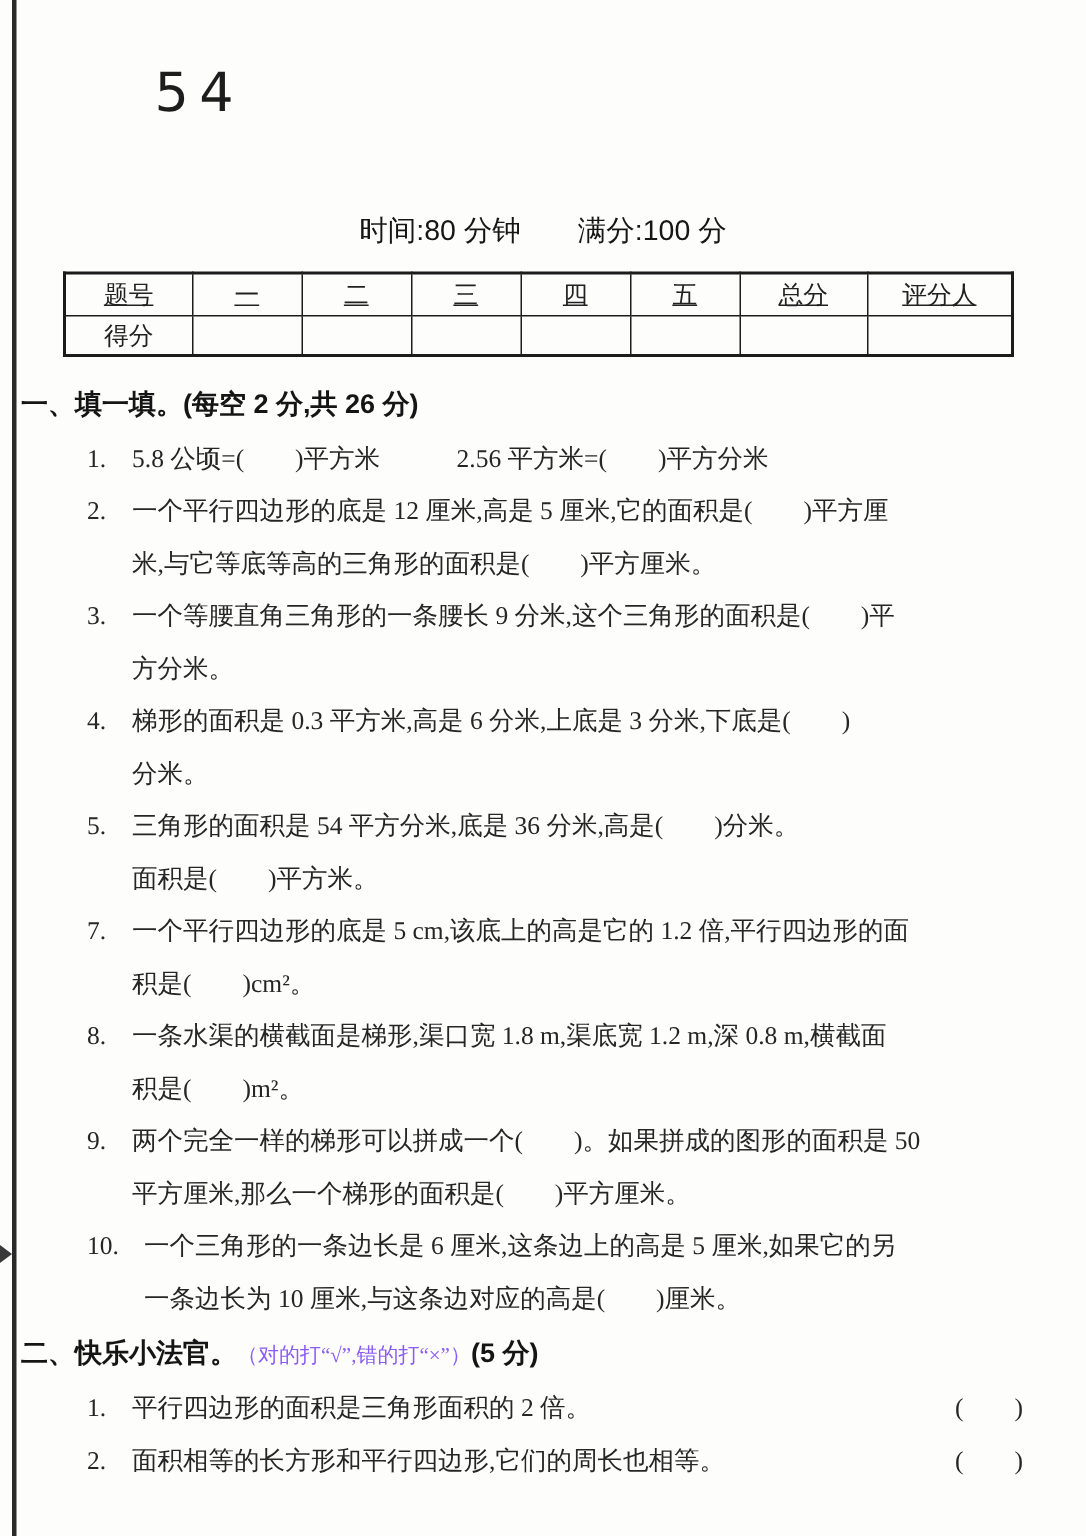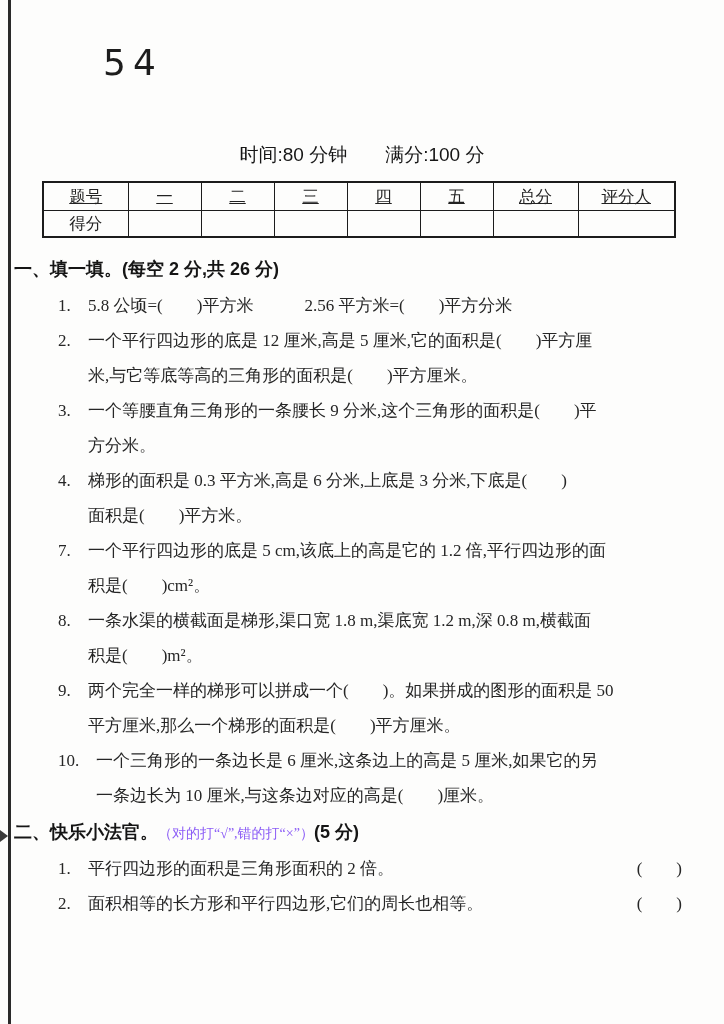--- a/index.html
+++ b/index.html
@@ -112,22 +112,26 @@
       <div class="ql q-cont">米,与它等底等高的三角形的面积是(　　)平方厘米。</div>
     </div>
 
     <div>
       <div class="ql q-first"><span class="q-num">3.</span><span>一个等腰直角三角形的一条腰长 9 分米,这个三角形的面积是(　　)平</span></div>
       <div class="ql q-cont">方分米。</div>
     </div>
 
     <div>
       <div class="ql q-first"><span class="q-num">4.</span><span>梯形的面积是 0.3 平方米,高是 6 分米,上底是 3 分米,下底是(　　)</span></div>
+      <div class="ql q-cont">分米。</div>
     </div>
 
+    <div>
+      <div class="ql q-first"><span class="q-num">5.</span><span>三角形的面积是 54 平方分米,底是 36 分米,高是(　　)分米。</span></div>
+    </div>
 
     <div>
       <div class="ql q-cont">面积是(　　)平方米。</div>
     </div>
 
     <div>
       <div class="ql q-first"><span class="q-num">7.</span><span>一个平行四边形的底是 5 cm,该底上的高是它的 1.2 倍,平行四边形的面</span></div>
       <div class="ql q-cont">积是(　　)cm²。</div>
     </div>
 

